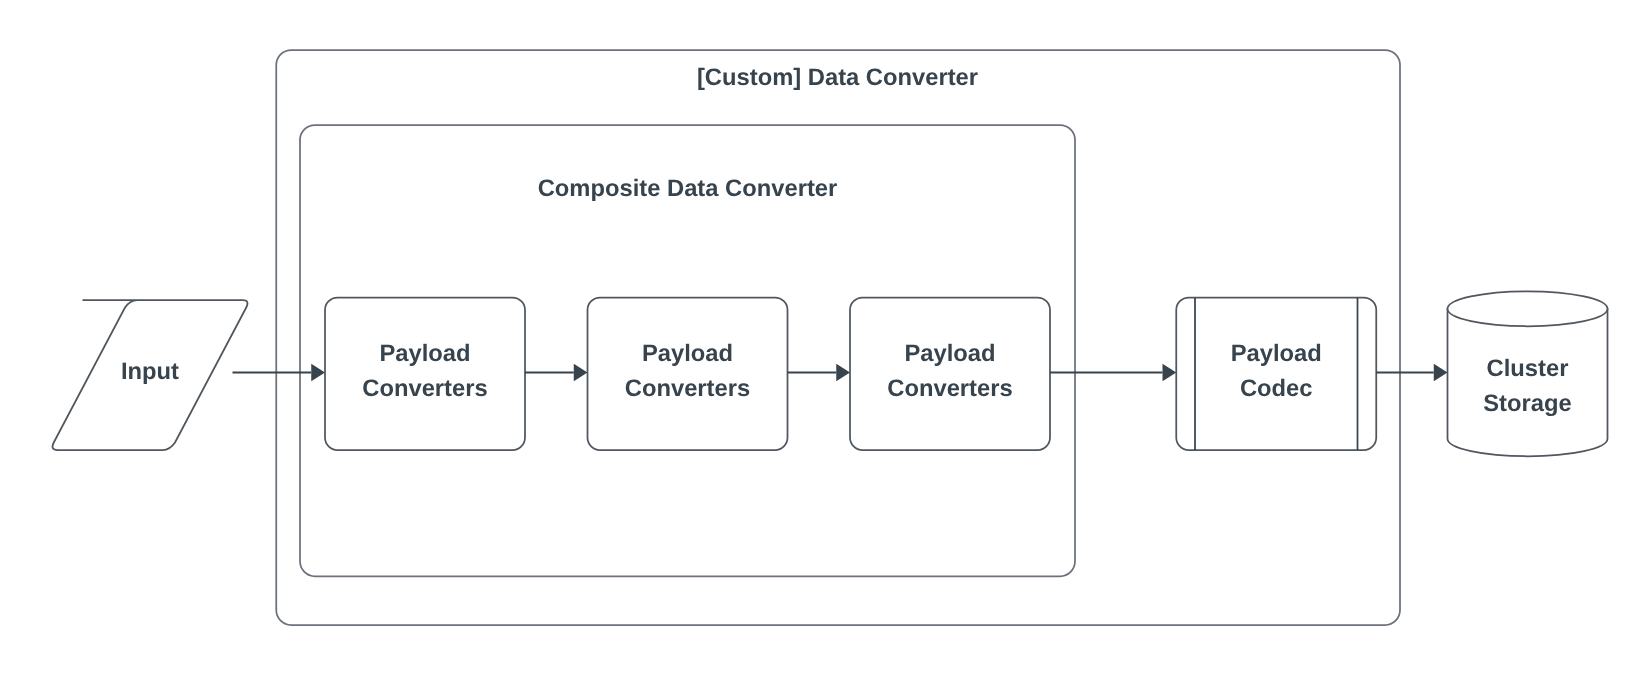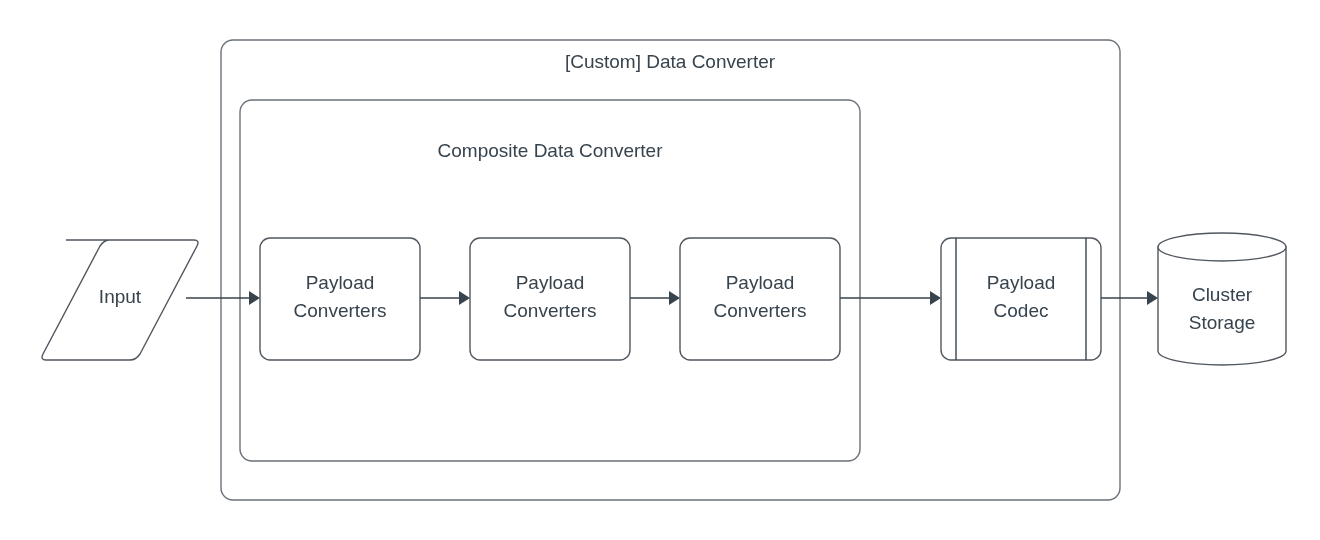--- a/index.html
+++ b/index.html
@@ -7,20 +7,21 @@
     padding: 0;
     background: #ffffff;
   }
   #canvas {
     position: relative;
     width: 1320px;
     height: 540px;
     background: #ffffff;
     font-family: "Liberation Sans", sans-serif;
     overflow: hidden;
+    font-weight: bold;
   }
   #diagram-svg {
     position: absolute;
     left: 0;
     top: 0;
   }
   .shape-outline {
     fill: #ffffff;
     stroke: #50575f;
     stroke-width: 1.4;

